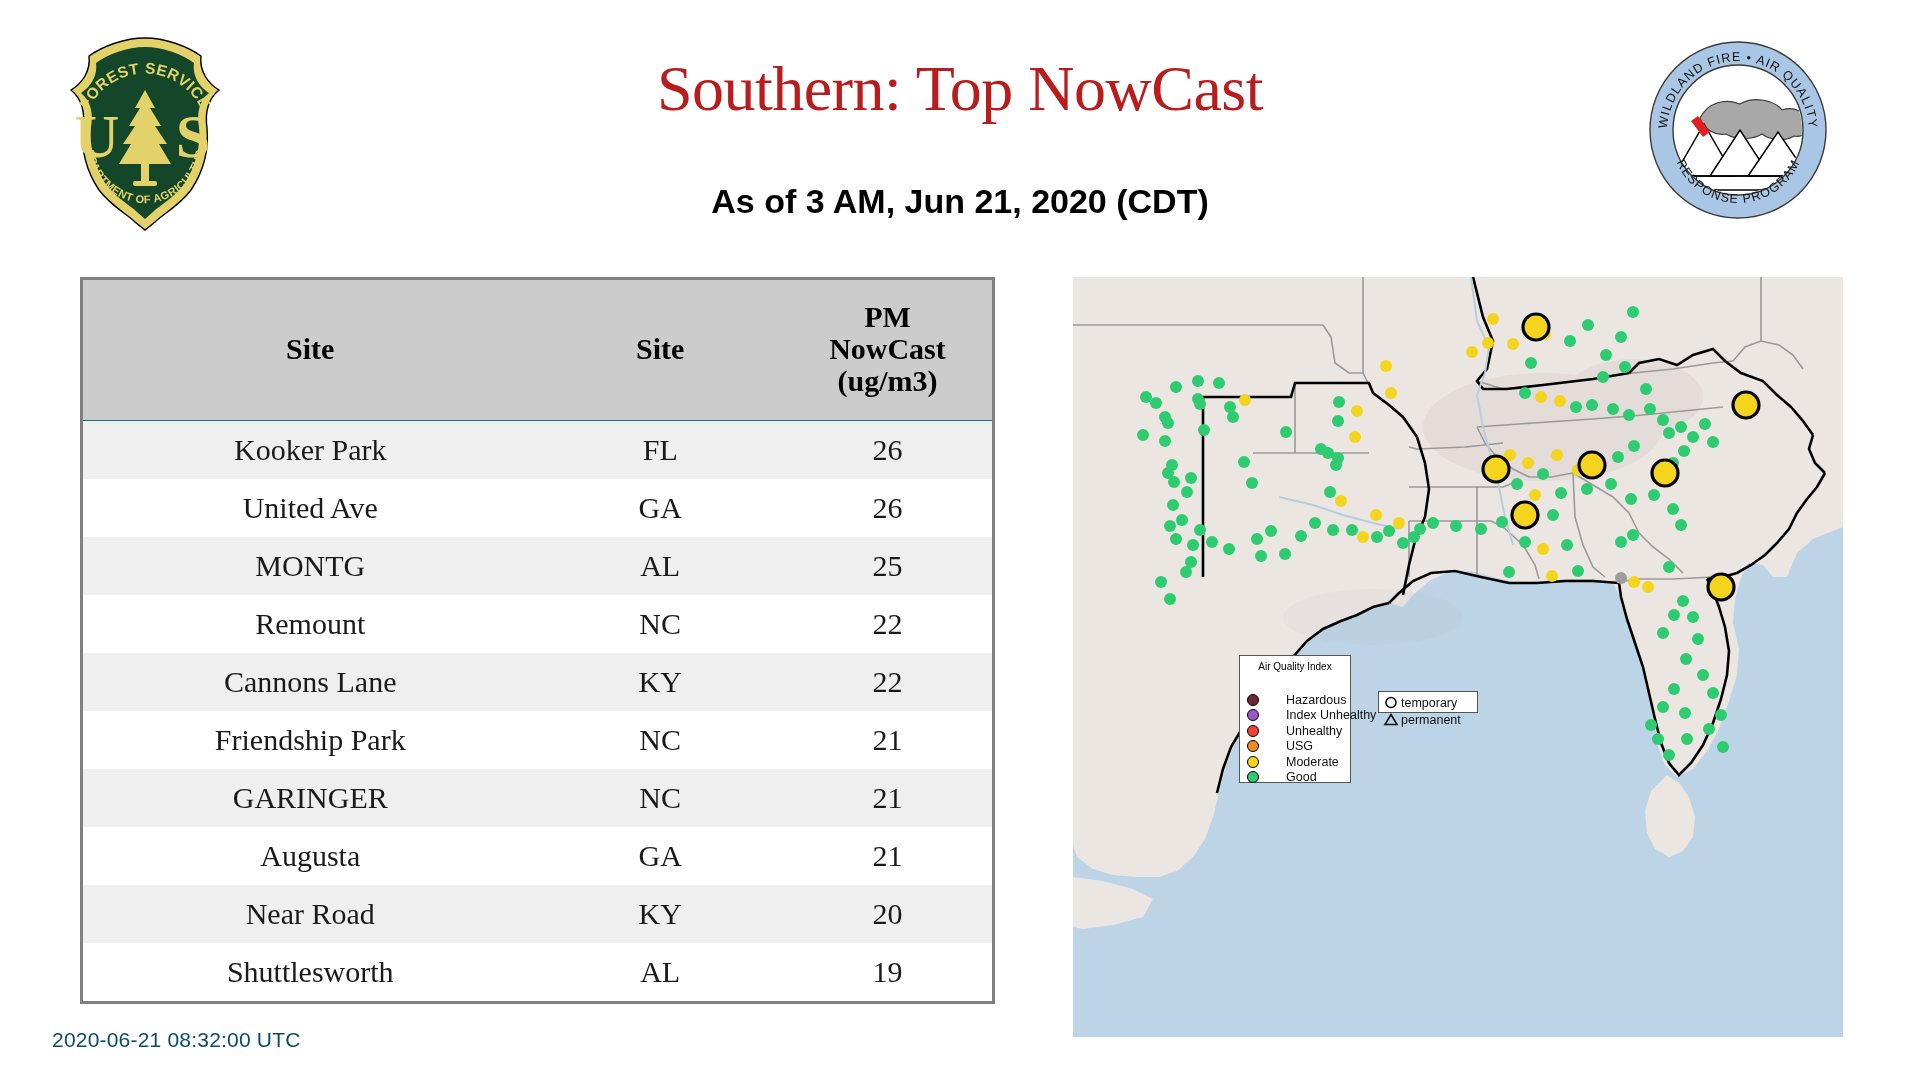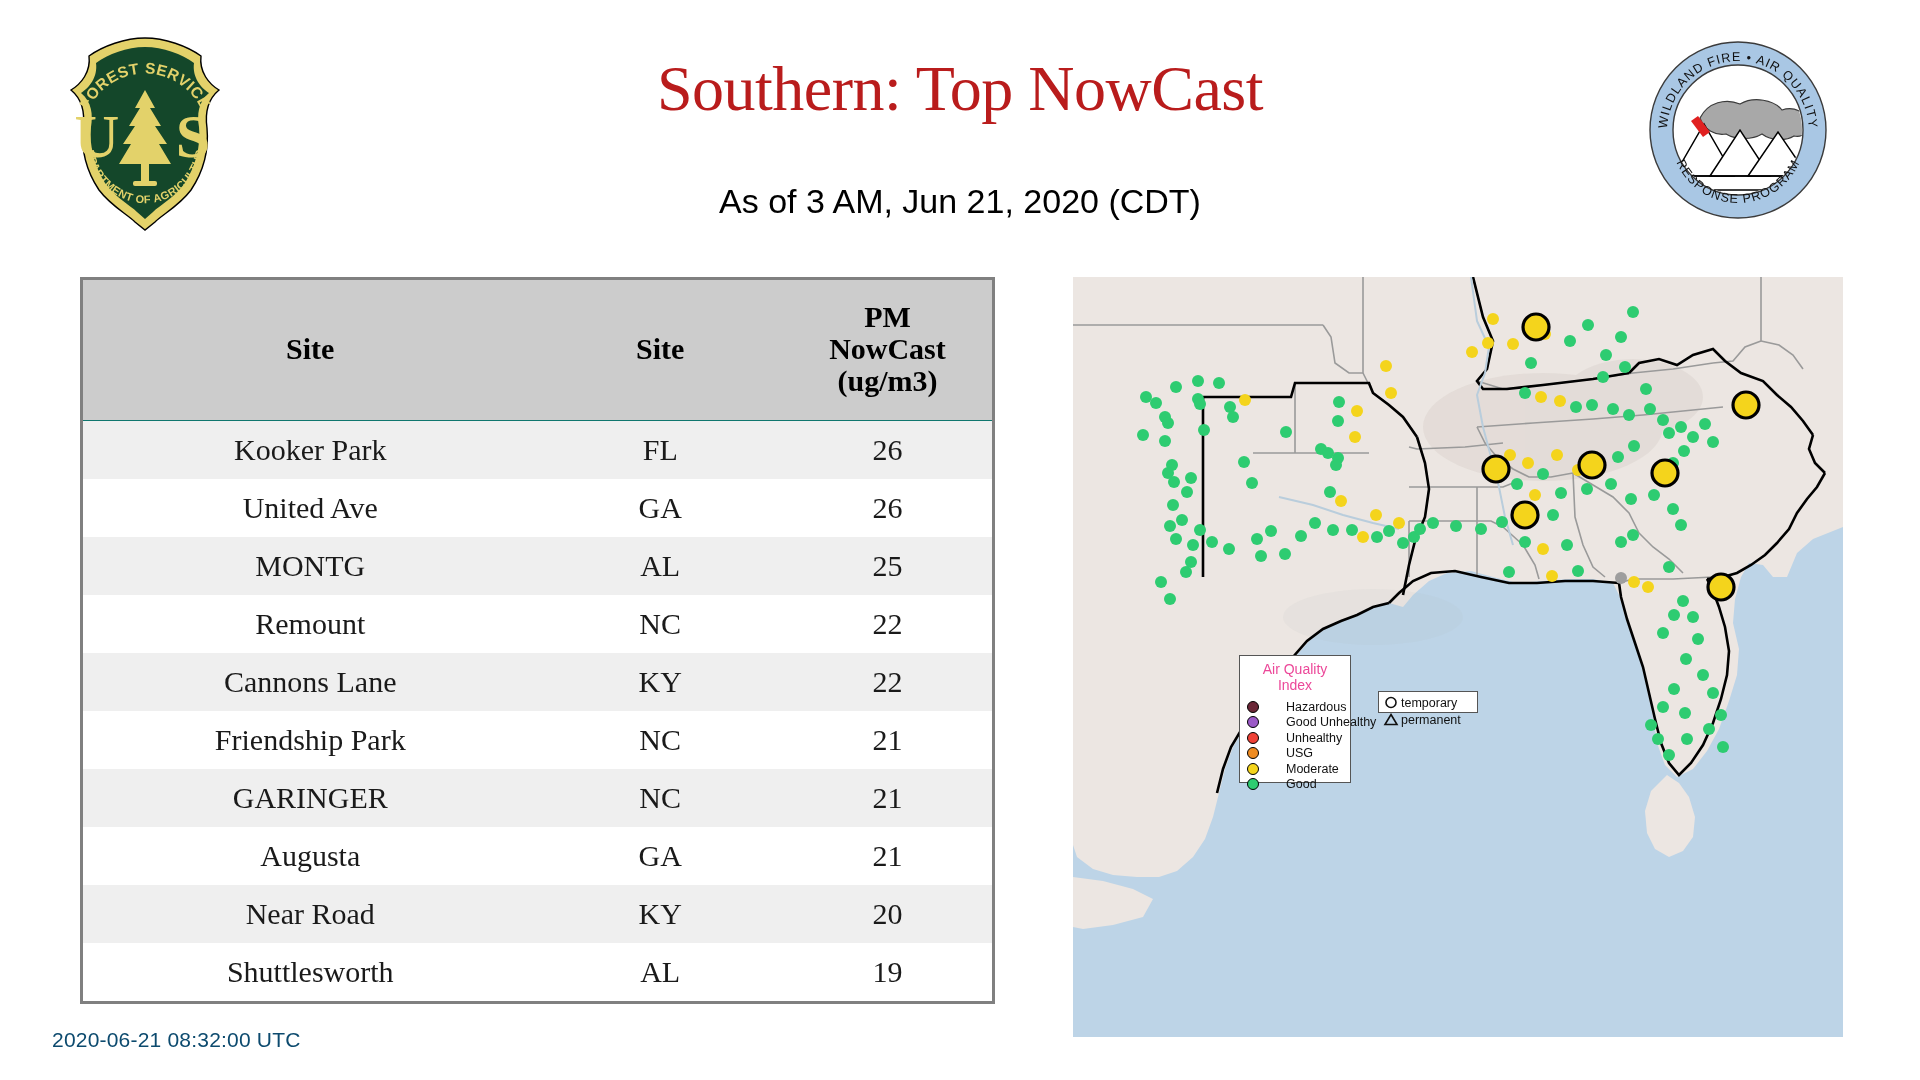--- a/index.html
+++ b/index.html
@@ -48,21 +48,21 @@
     letter-spacing: -0.5px;
     white-space: nowrap;
   }
   #subtitle {
     position: absolute;
     left: 280px;
     top: 182px;
     width: 1360px;
     text-align: center;
     font-size: 34px;
-    font-weight: 400;
+    font-weight: 700;
     color: #000000;
     font-family: "Liberation Sans Narrow", "Liberation Sans", sans-serif;
     white-space: nowrap;
   }
 
   
   #table-wrap {
     position: absolute;
     left: 80px;
     top: 277px;
@@ -138,24 +138,24 @@
     box-sizing: border-box;
   }
   #aqi-legend {
     left: 166px;
     top: 378px;
     width: 112px;
     height: 128px;
     padding: 5px 7px 4px 7px;
   }
   #aqi-legend .legend-title {
-    font-size: 14px;
-    color: #ec4899;
+    font-size: 10px;
+    color: #000000;
     text-align: center;
-    margin-bottom: 6px;
+    margin-bottom: 20px;
     font-family: "Liberation Sans", sans-serif;
   }
   .legend-row {
     display: flex;
     align-items: center;
     height: 15.5px;
     font-size: 12.5px;
     color: #111;
     font-family: "Liberation Sans", sans-serif;
     white-space: nowrap;
@@ -574,21 +574,21 @@
 
     <div class="map-legend" id="aqi-legend">
       <div class="legend-title">Air Quality Index</div>
       <div id="aqi-legend-rows">
           <div class="legend-row">
             <span class="legend-swatch" style="background: rgb(107, 39, 55);"></span>
             <span>Hazardous</span>
           </div>
           <div class="legend-row">
             <span class="legend-swatch" style="background: rgb(155, 89, 199);"></span>
-            <span>Good Unhealthy</span>
+            <span>Index Unhealthy</span>
           </div>
           <div class="legend-row">
             <span class="legend-swatch" style="background: rgb(239, 65, 54);"></span>
             <span>Unhealthy</span>
           </div>
           <div class="legend-row">
             <span class="legend-swatch" style="background: rgb(239, 139, 32);"></span>
             <span>USG</span>
           </div>
           <div class="legend-row">

